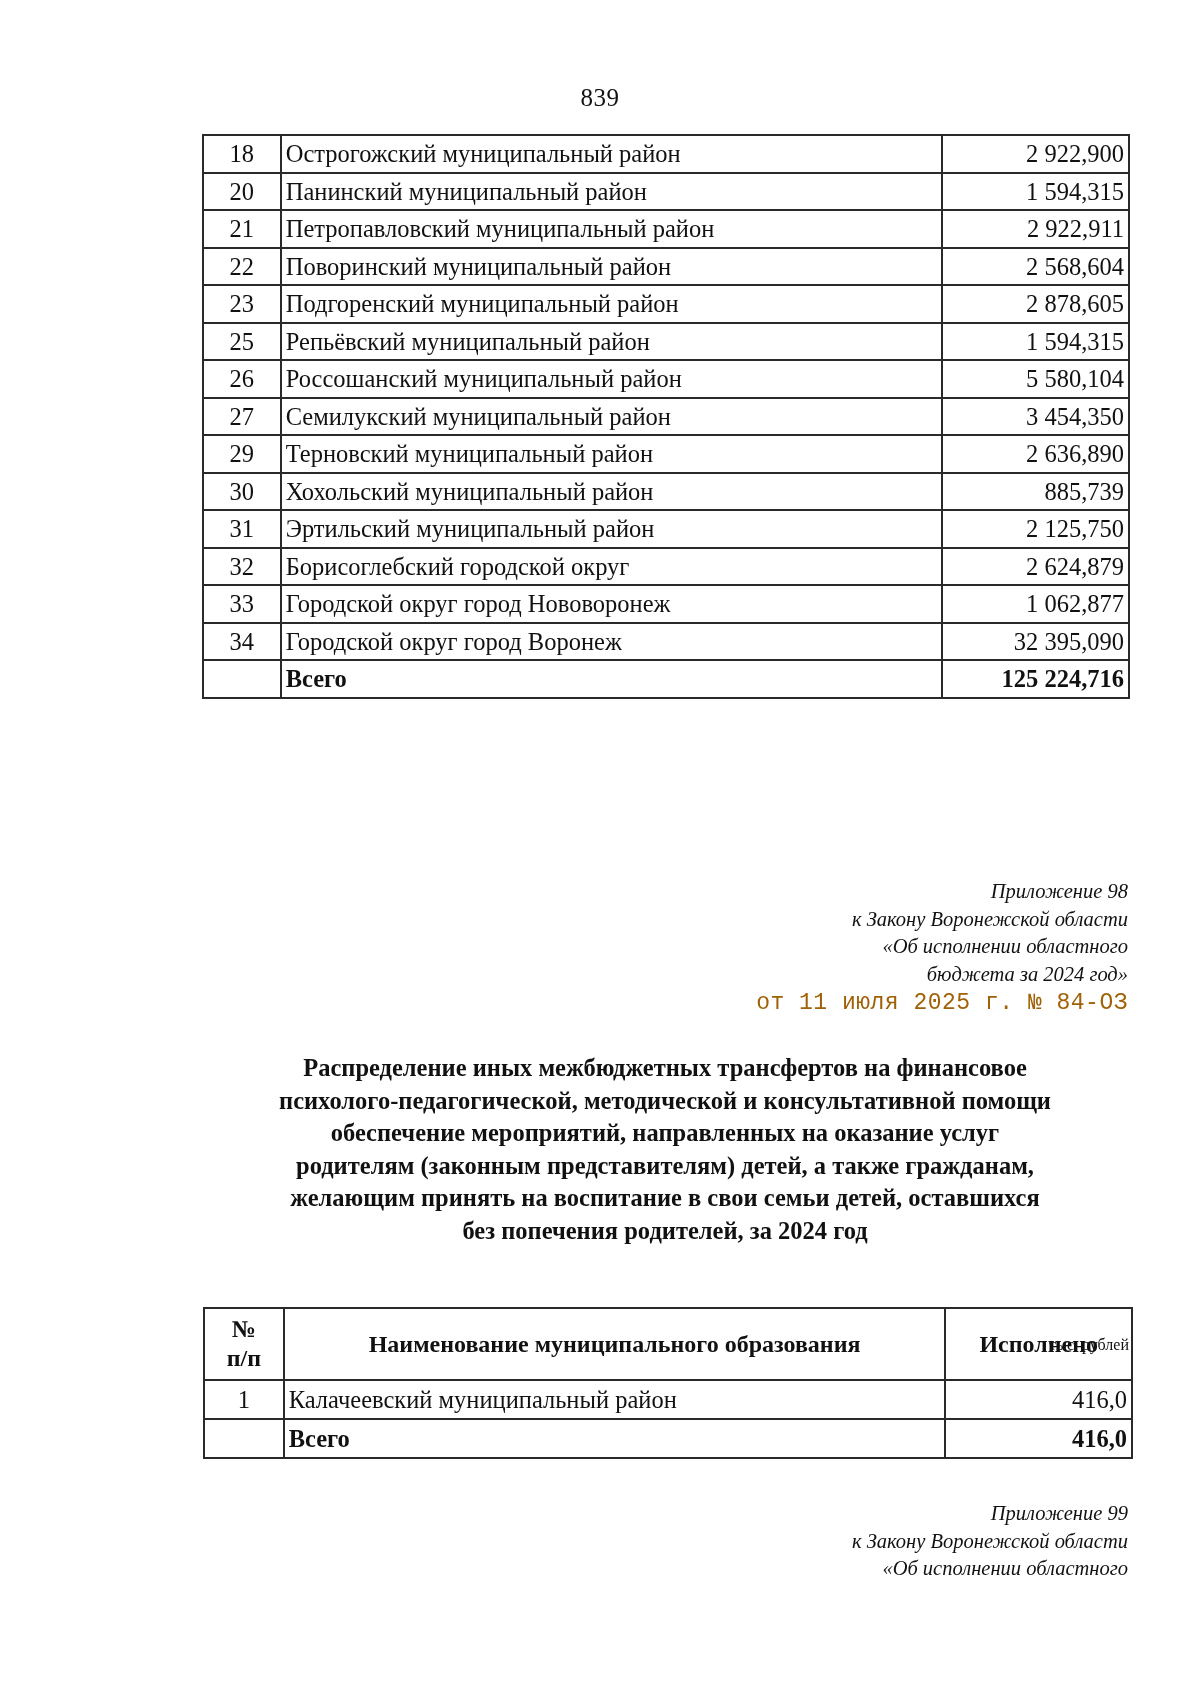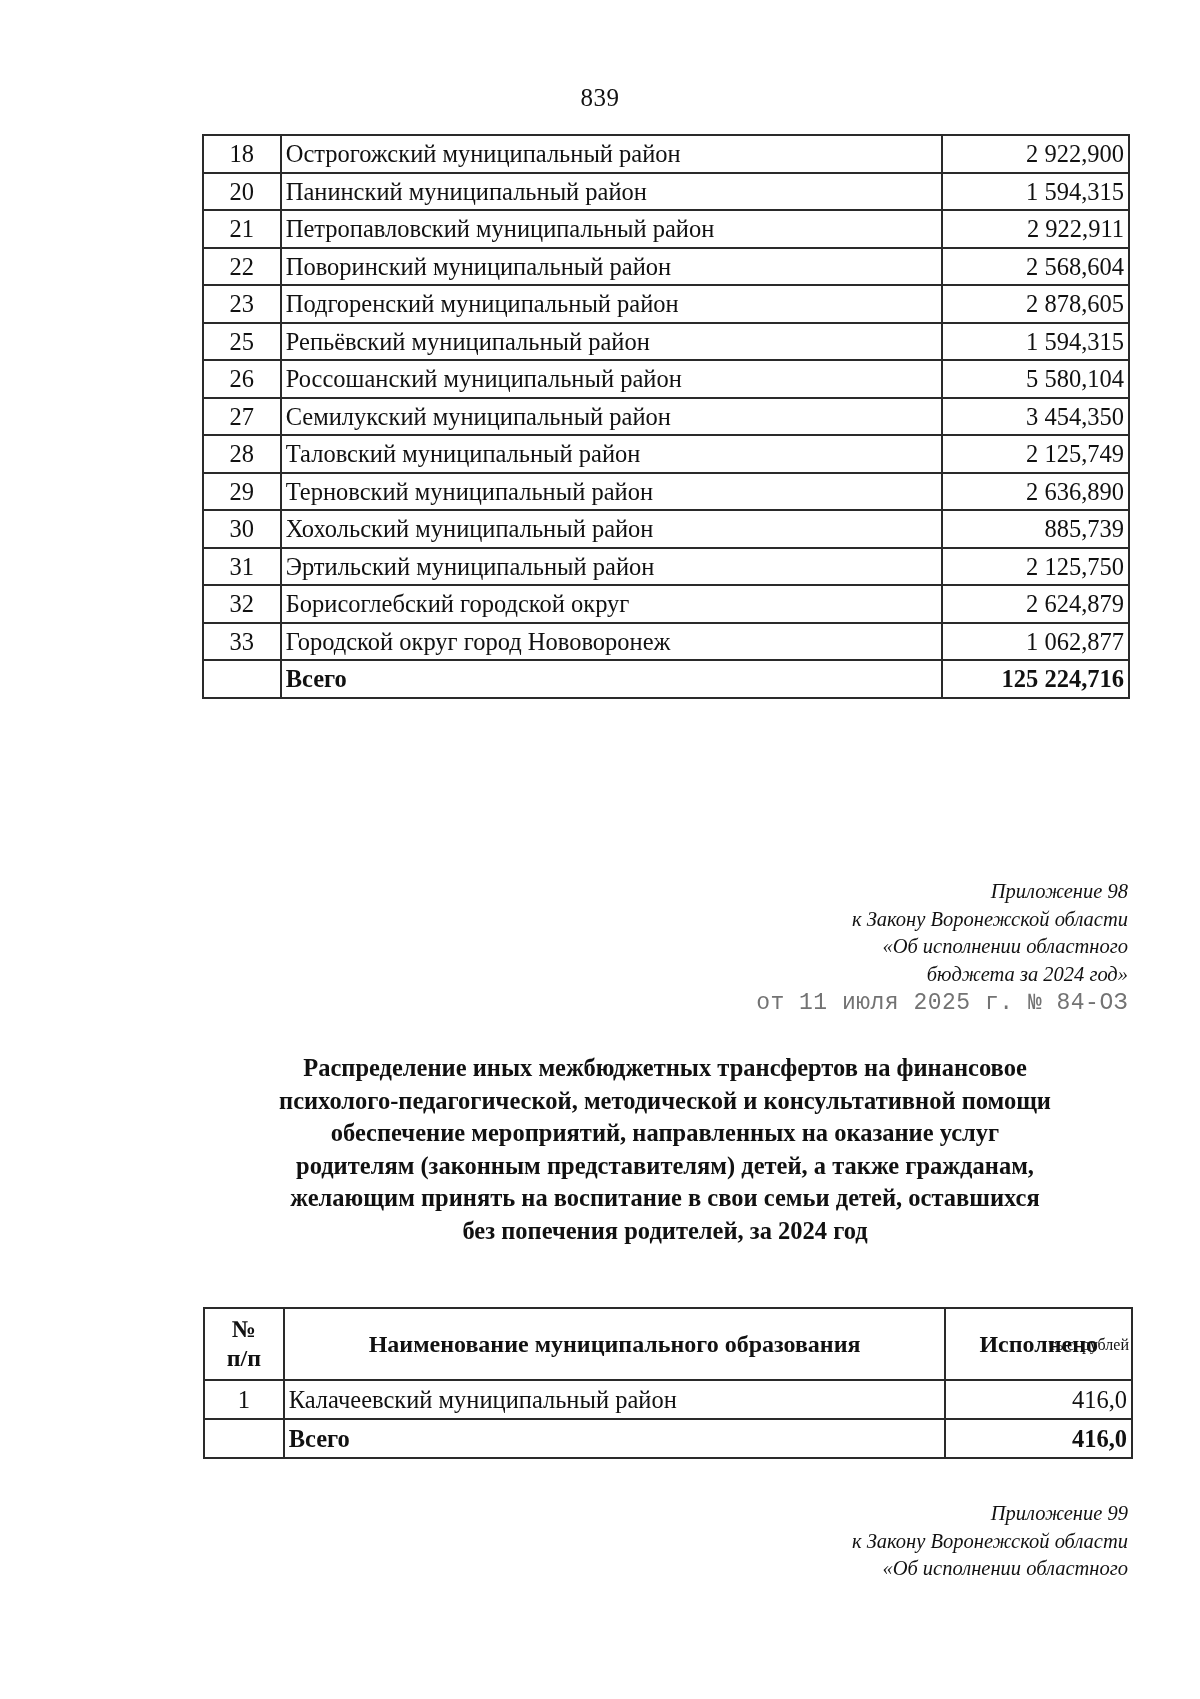--- a/index.html
+++ b/index.html
@@ -61,21 +61,21 @@
     }
     #appendix98 { top: 878px; }
     #appendix99 { top: 1500px; }
     .decree {
       position: absolute;
       top: 990px;
       right: 72px;
       font-family: "Liberation Mono", "DejaVu Sans Mono", monospace;
       font-size: 23px;
       letter-spacing: 0.5px;
-      color: #737373;
+      color: #a16207;
     }
     .doc-title {
       position: absolute;
       top: 1052px;
       left: 200px;
       width: 930px;
       text-align: center;
       font-weight: bold;
       font-size: 24.5px;
       line-height: 32.5px;
@@ -154,25 +154,20 @@
       <td class="num">26</td>
       <td class="name">Россошанский муниципальный район</td>
       <td class="val">5 580,104</td>
     </tr>
     <tr>
       <td class="num">27</td>
       <td class="name">Семилукский муниципальный район</td>
       <td class="val">3 454,350</td>
     </tr>
     <tr>
-      <td class="num">28</td>
-      <td class="name">Таловский муниципальный район</td>
-      <td class="val">2 125,749</td>
-    </tr>
-    <tr>
       <td class="num">29</td>
       <td class="name">Терновский муниципальный район</td>
       <td class="val">2 636,890</td>
     </tr>
     <tr>
       <td class="num">30</td>
       <td class="name">Хохольский муниципальный район</td>
       <td class="val">885,739</td>
     </tr>
     <tr>
@@ -182,20 +177,25 @@
     </tr>
     <tr>
       <td class="num">32</td>
       <td class="name">Борисоглебский городской округ</td>
       <td class="val">2 624,879</td>
     </tr>
     <tr>
       <td class="num">33</td>
       <td class="name">Городской округ город Нововоронеж</td>
       <td class="val">1 062,877</td>
+    </tr>
+    <tr>
+      <td class="num">34</td>
+      <td class="name">Городской округ город Воронеж</td>
+      <td class="val">32 395,090</td>
     </tr>
     <tr class="total">
       <td class="num"></td>
       <td class="name">Всего</td>
       <td class="val">125 224,716</td>
     </tr>
   </tbody>
 </table>
 
 <div class="appendix" id="appendix98">

